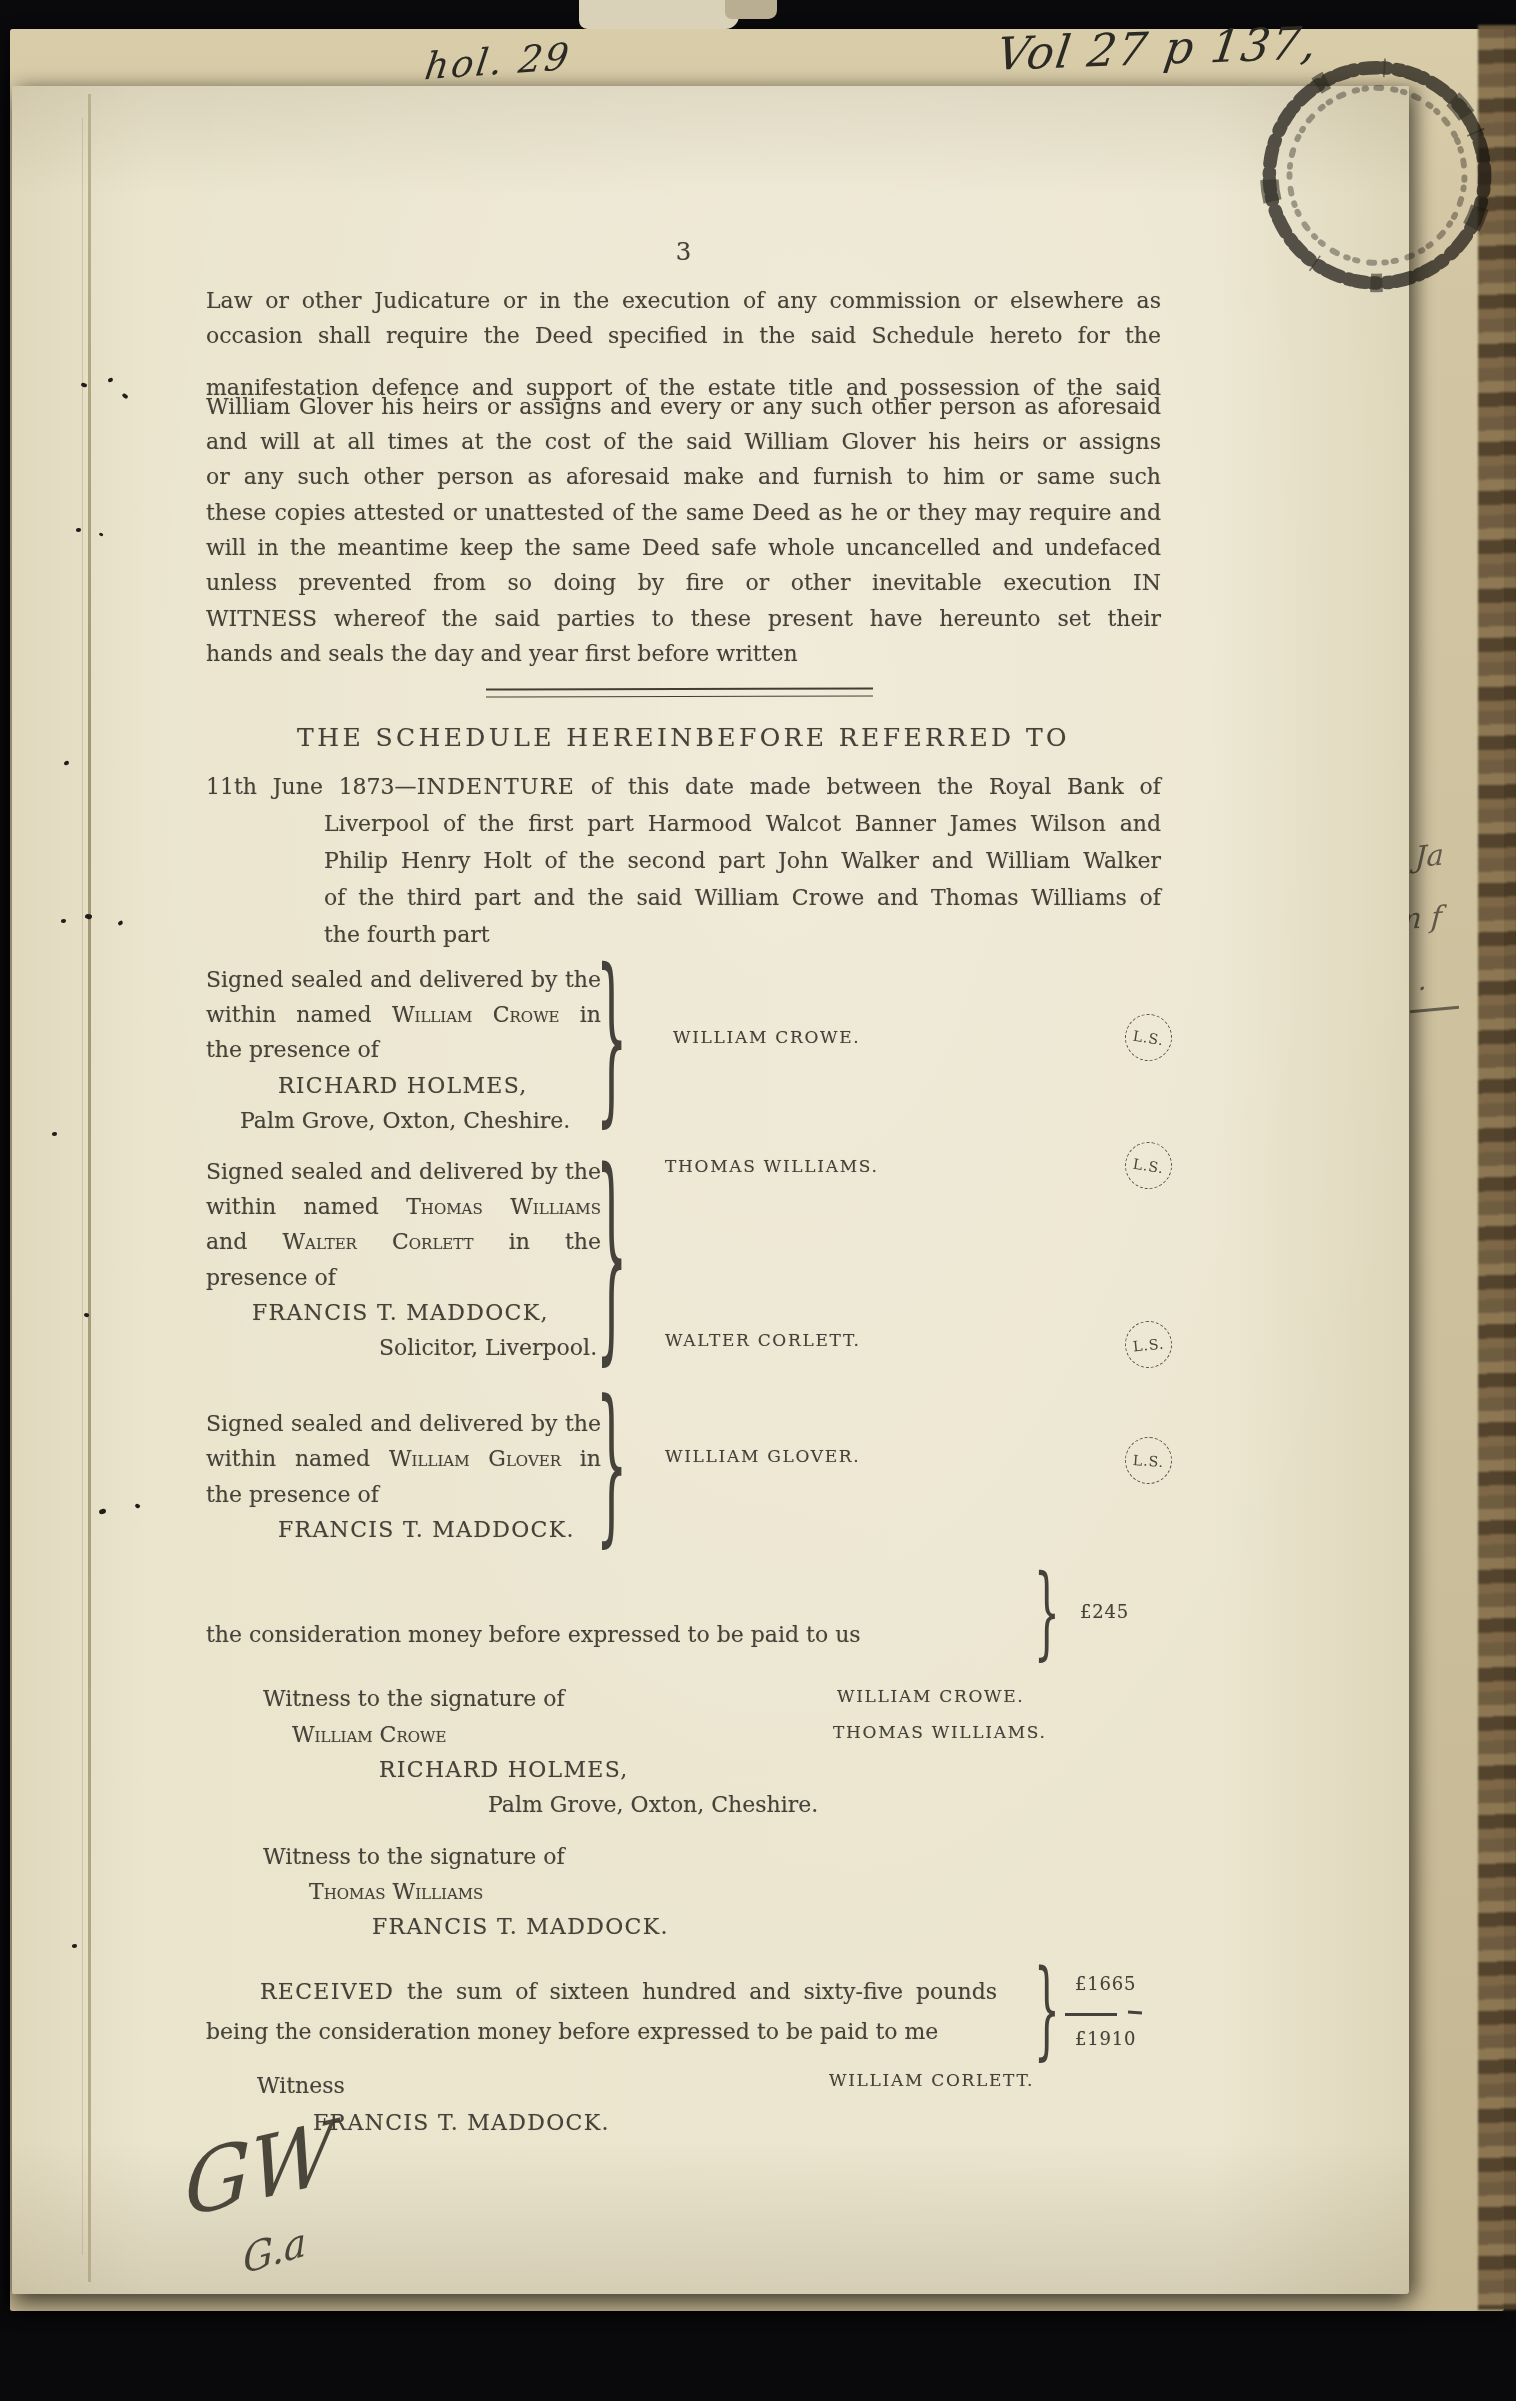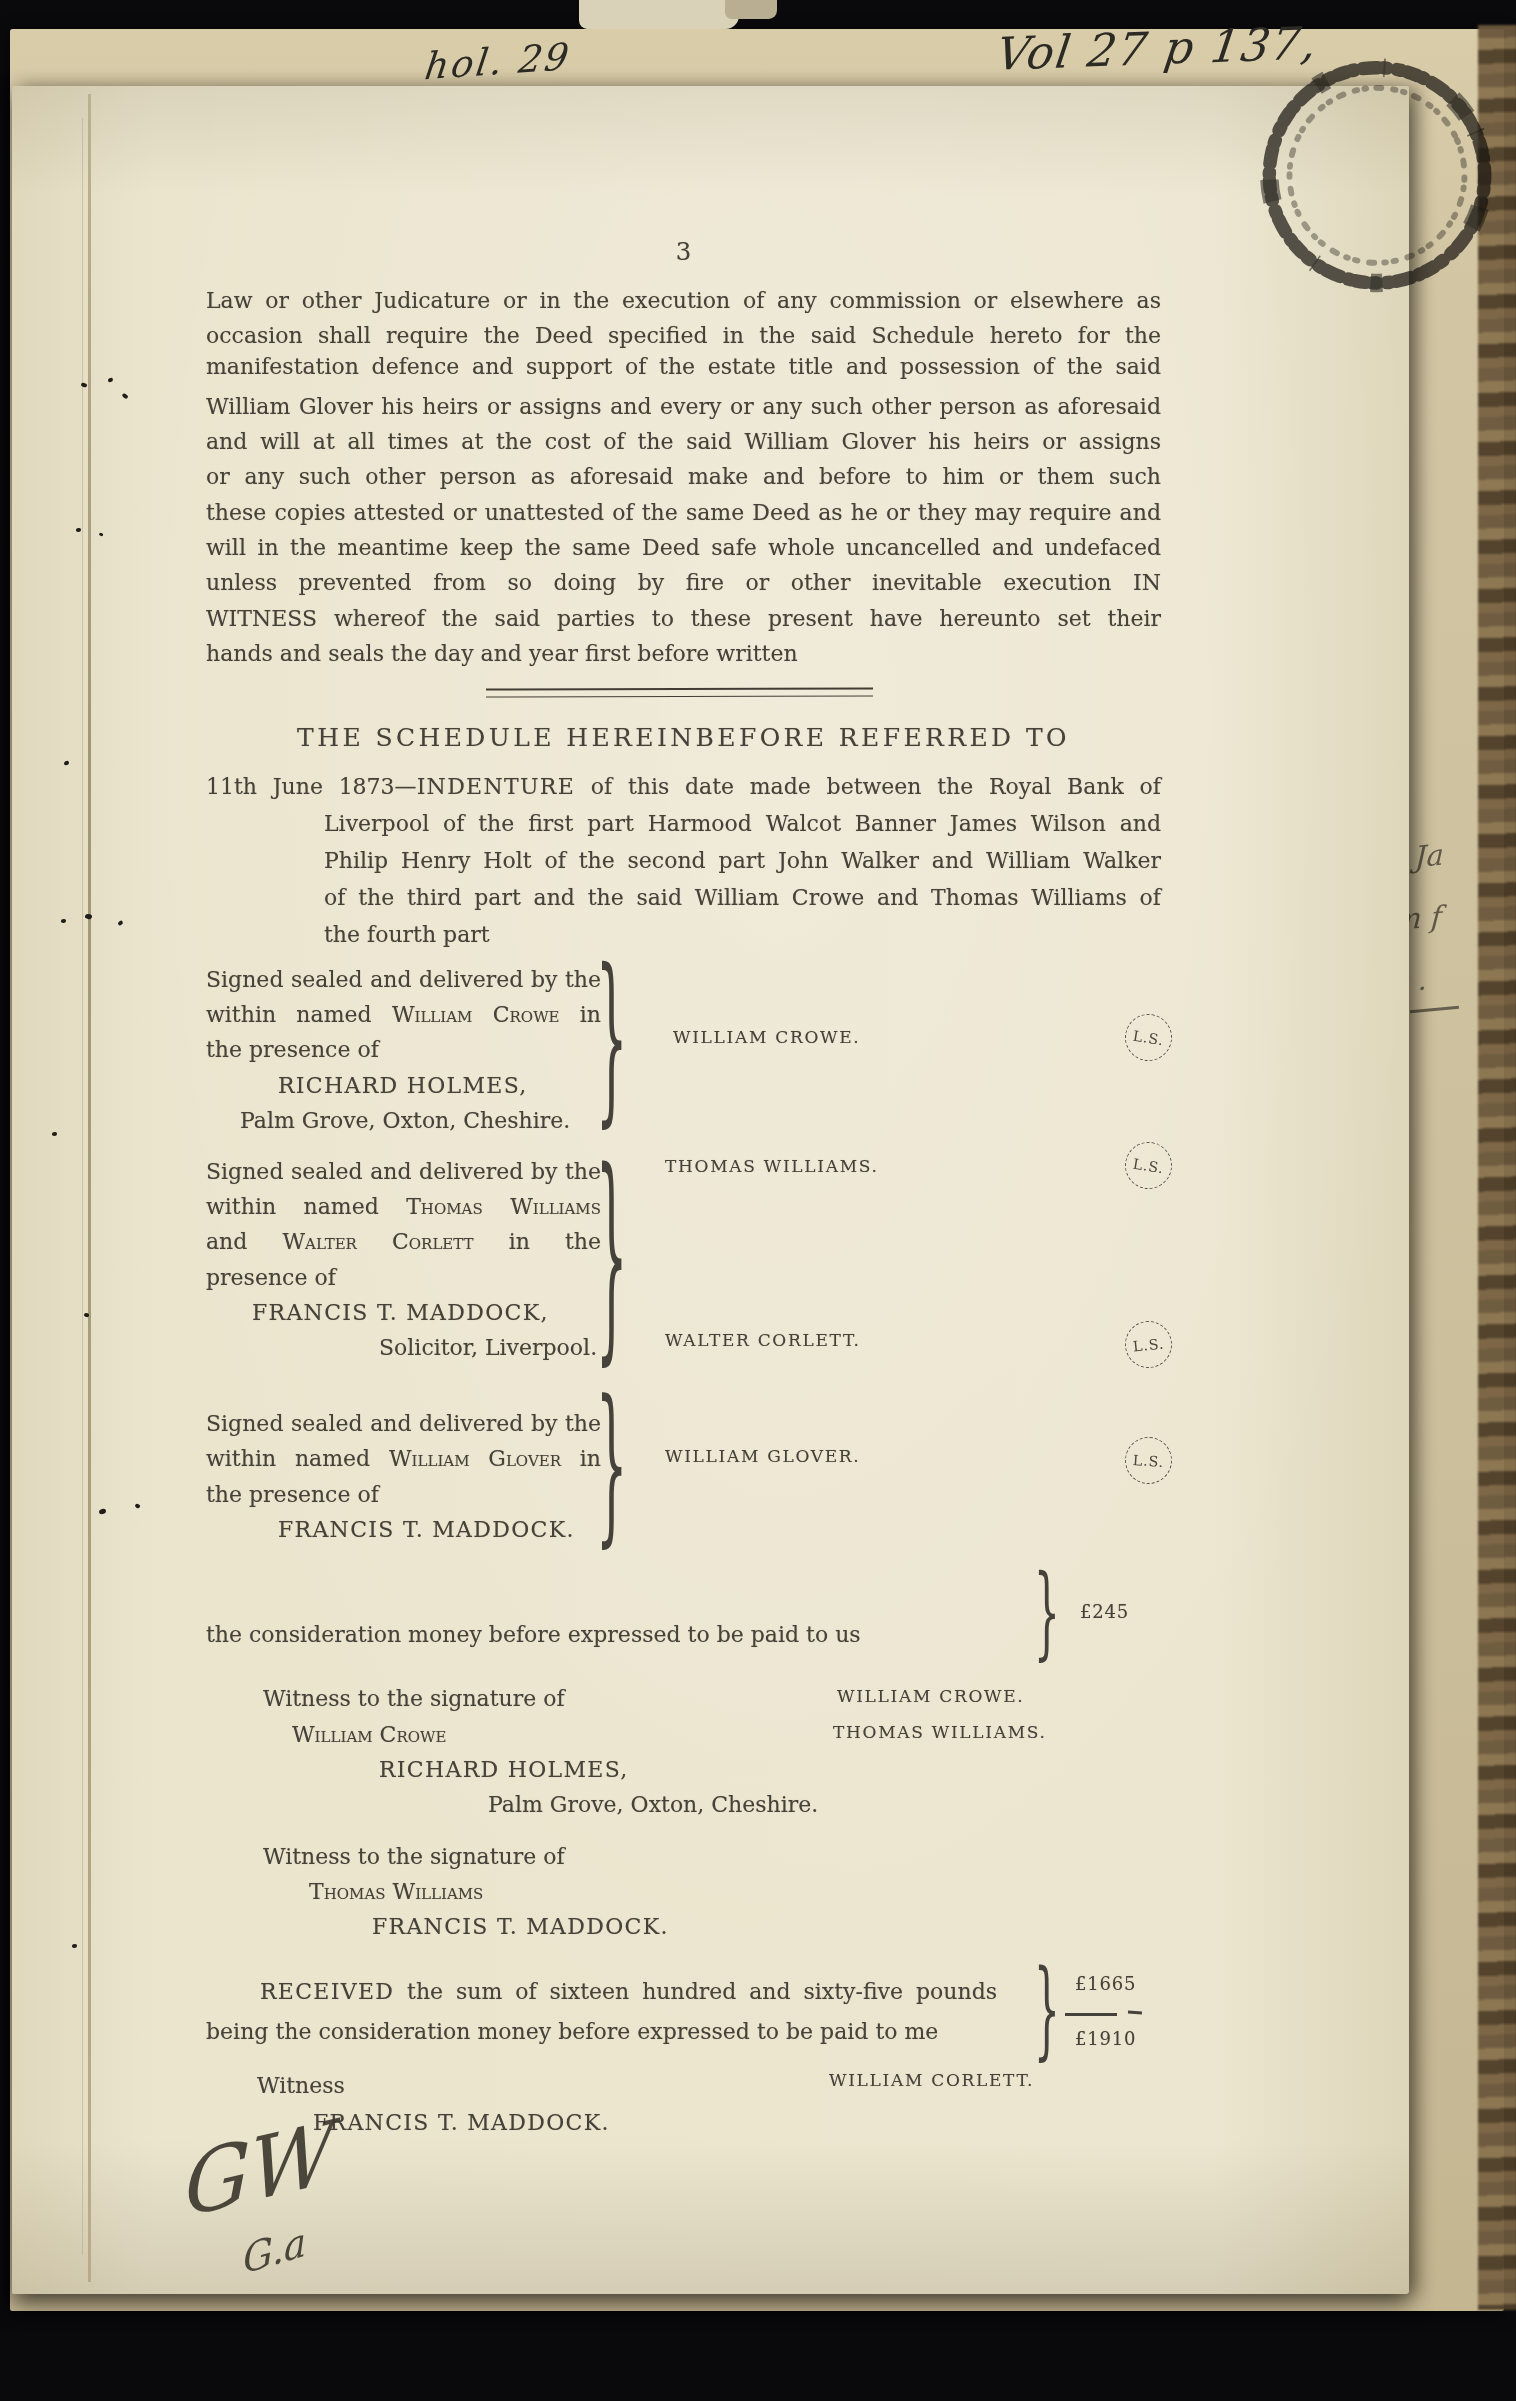--- a/index.html
+++ b/index.html
@@ -99,24 +99,24 @@
   <div class="speck" style="left:99px;top:1509px;width:6.7px;height:5px;transform:rotate(-10deg);"></div>
   <div class="speck" style="left:135px;top:1504px;width:5px;height:4.2px;transform:rotate(35deg);"></div>
   <div class="speck" style="left:72px;top:1944px;width:5px;height:4.2px;"></div>
 
   <div class="content">
 
     <div class="t center" style="left:206px;top:234px;width:955px;font-size:24.4px;">3</div>
 
     <div class="t j" style="left:206px;top:283px;width:955px;">Law or other Judicature or in the execution of any commission or elsewhere as</div>
     <div class="t j" style="left:206px;top:318px;width:955px;">occasion shall require the Deed specified in the said Schedule hereto for the</div>
-    <div class="t j" style="left:206px;top:349px;width:955px;">manifestation defence and support of the estate title and possession of the said</div>
+    <div class="t j" style="left:206px;top:370px;width:955px;">manifestation defence and support of the estate title and possession of the said</div>
     <div class="t j" style="left:206px;top:389px;width:955px;">William Glover his heirs or assigns and every or any such other person as aforesaid</div>
     <div class="t j" style="left:206px;top:424px;width:955px;">and will at all times at the cost of the said William Glover his heirs or assigns</div>
-    <div class="t j" style="left:206px;top:459px;width:955px;">or any such other person as aforesaid make and before to him or them such</div>
+    <div class="t j" style="left:206px;top:459px;width:955px;">or any such other person as aforesaid make and furnish to him or same such</div>
     <div class="t j" style="left:206px;top:495px;width:955px;">these copies attested or unattested of the same Deed as he or they may require and</div>
     <div class="t j" style="left:206px;top:530px;width:955px;">will in the meantime keep the same Deed safe whole uncancelled and undefaced</div>
     <div class="t j" style="left:206px;top:565px;width:955px;">unless prevented from so doing by fire or other inevitable execution IN</div>
     <div class="t j" style="left:206px;top:601px;width:955px;">WITNESS whereof the said parties to these present have hereunto set their</div>
     <div class="t" style="left:206px;top:636px;">hands and seals the day and year first before written</div>
 
     <div class="rule"></div>
 
     <div class="t center heading" style="left:206px;top:720px;width:955px;">THE SCHEDULE HEREINBEFORE REFERRED TO</div>
     <div class="t j" style="left:206px;top:769px;width:955px;"><span>11th June 1873—</span><span class="caps">INDENTURE</span><span> of this date made between the Royal Bank of</span></div>

